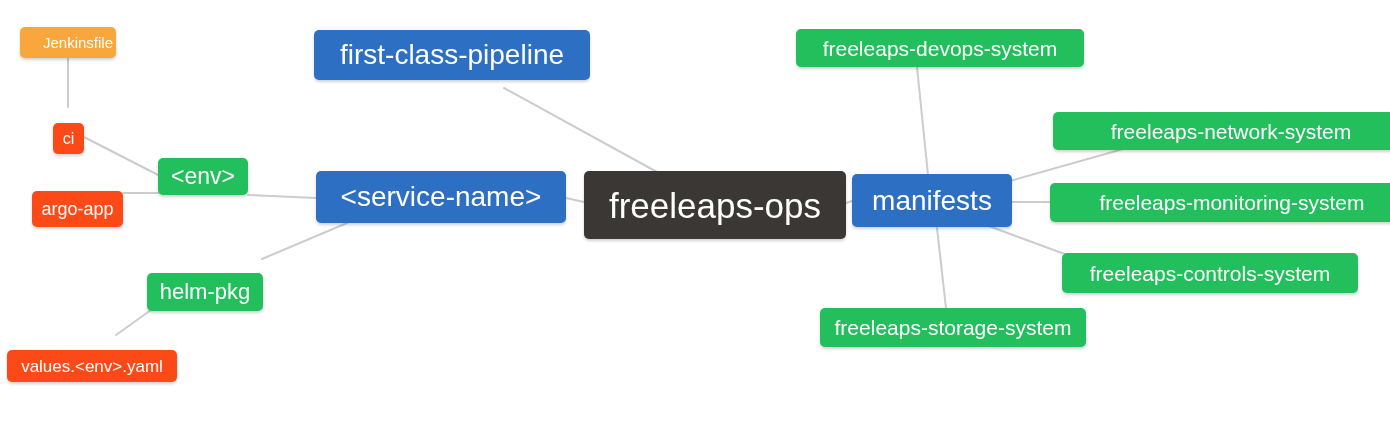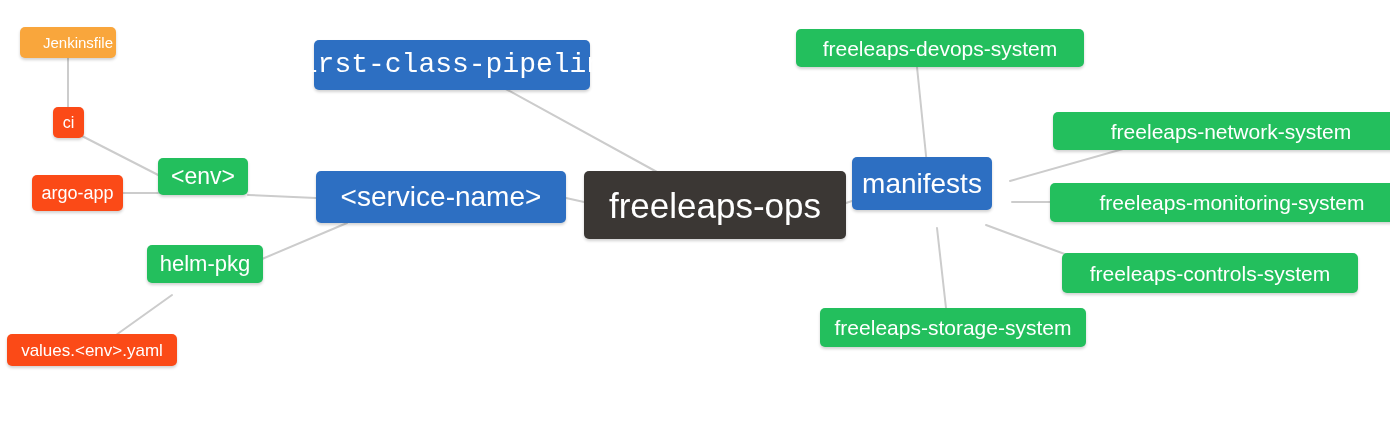--- a/index.html
+++ b/index.html
@@ -14,21 +14,21 @@
     position:absolute;z-index:2;
     display:flex;align-items:center;justify-content:center;
     color:#ffffff;border-radius:5px;
     box-shadow:0 2px 3px rgba(0,0,0,0.18);
     white-space:nowrap;cursor:pointer;box-sizing:border-box;
     line-height:1;
   }
   .c-root{background:#3b3734;}
   .c-blue{background:#2d6fc2;}
   .c-green{background:#23bf5d;}
-  .c-red{background:#fb4a17;}
+  .c-red{background:#fb4a17;margin-top:16px;}
   .c-orange{background:#f9a63c;padding-left:20px;}
 </style>
 </head>
 <body style="background: rgb(255, 255, 255);">
 
 <svg id="edge-layer" viewBox="0 0 1390 421" xmlns="http://www.w3.org/2000/svg">
   <line x1="68" y1="58" x2="68" y2="107" style="stroke: rgb(204, 204, 204);"></line>
   <line x1="80" y1="135" x2="166" y2="179" style="stroke: rgb(204, 204, 204);"></line>
   <line x1="123" y1="193" x2="158" y2="193" style="stroke: rgb(204, 204, 204);"></line>
   <line x1="248" y1="195" x2="316" y2="198" style="stroke: rgb(204, 204, 204);"></line>
@@ -41,23 +41,23 @@
   <line x1="1010" y1="181" x2="1123" y2="149" style="stroke: rgb(204, 204, 204);"></line>
   <line x1="1012" y1="202" x2="1050" y2="202" style="stroke: rgb(204, 204, 204);"></line>
   <line x1="986" y1="225" x2="1070" y2="256" style="stroke: rgb(204, 204, 204);"></line>
   <line x1="937" y1="228" x2="946" y2="308" style="stroke: rgb(204, 204, 204);"></line>
 </svg>
 
 <div class="node c-orange" style="left: 20px; top: 27px; width: 96px; height: 31px; font-size: 15px; background: rgb(249, 166, 60);">Jenkinsfile</div>
 <div class="node c-red" style="left: 53px; top: 107px; width: 31px; height: 31px; font-size: 16px; background: rgb(251, 74, 23);">ci</div>
 <div class="node c-red" style="left: 32px; top: 175px; width: 91px; height: 36px; font-size: 18px; background: rgb(251, 74, 23);">argo-app</div>
 <div class="node c-green" style="left: 158px; top: 158px; width: 90px; height: 37px; font-size: 23px; background: rgb(35, 191, 93);">&lt;env&gt;</div>
-<div class="node c-green" style="left: 147px; top: 245px; width: 116px; height: 38px; font-size: 22px; background: rgb(35, 191, 93);">helm-pkg</div>
+<div class="node c-green" style="left: 147px; top: 273px; width: 116px; height: 38px; font-size: 22px; background: rgb(35, 191, 93);">helm-pkg</div>
 <div class="node c-red" style="left: 7px; top: 334px; width: 170px; height: 32px; font-size: 17px; background: rgb(251, 74, 23); text-align: center;">values.&lt;env&gt;.yaml</div>
-<div class="node c-blue" style="left: 314px; top: 40px; width: 276px; height: 50px; font-size: 28px; background: rgb(45, 111, 194); font-family: Liberation Mono, monospace;">first-class-pipeline</div>
+<div class="node c-blue" style="left: 314px; top: 30px; width: 276px; height: 50px; font-size: 28px; background: rgb(45, 111, 194);">first-class-pipeline</div>
 <div class="node c-blue" style="left: 316px; top: 171px; width: 250px; height: 52px; font-size: 28px; background: rgb(45, 111, 194);">&lt;service-name&gt;</div>
 <div class="node c-root" style="left: 584px; top: 171px; width: 262px; height: 68px; font-size: 35px; background: rgb(59, 55, 52);">freeleaps-ops</div>
-<div class="node c-blue" style="left: 852px; top: 157px; width: 140px; height: 53px; font-size: 28px; background: rgb(45, 111, 194);">manifests</div>
+<div class="node c-blue" style="left: 852px; top: 174px; width: 160px; height: 53px; font-size: 28px; background: rgb(45, 111, 194);">manifests</div>
 <div class="node c-green" style="left: 796px; top: 29px; width: 288px; height: 38px; font-size: 21px; background: rgb(35, 191, 93);">freeleaps-devops-system</div>
 <div class="node c-green" style="left: 1053px; top: 112px; width: 356px; height: 38px; font-size: 21px; background: rgb(35, 191, 93);">freeleaps-network-system</div>
 <div class="node c-green" style="left: 1050px; top: 183px; width: 364px; height: 39px; font-size: 21px; background: rgb(35, 191, 93);">freeleaps-monitoring-system</div>
 <div class="node c-green" style="left: 1062px; top: 253px; width: 296px; height: 40px; font-size: 21px; background: rgb(35, 191, 93);">freeleaps-controls-system</div>
 <div class="node c-green" style="left: 820px; top: 308px; width: 266px; height: 39px; font-size: 21px; background: rgb(35, 191, 93);">freeleaps-storage-system</div>
 
 </body></html>

